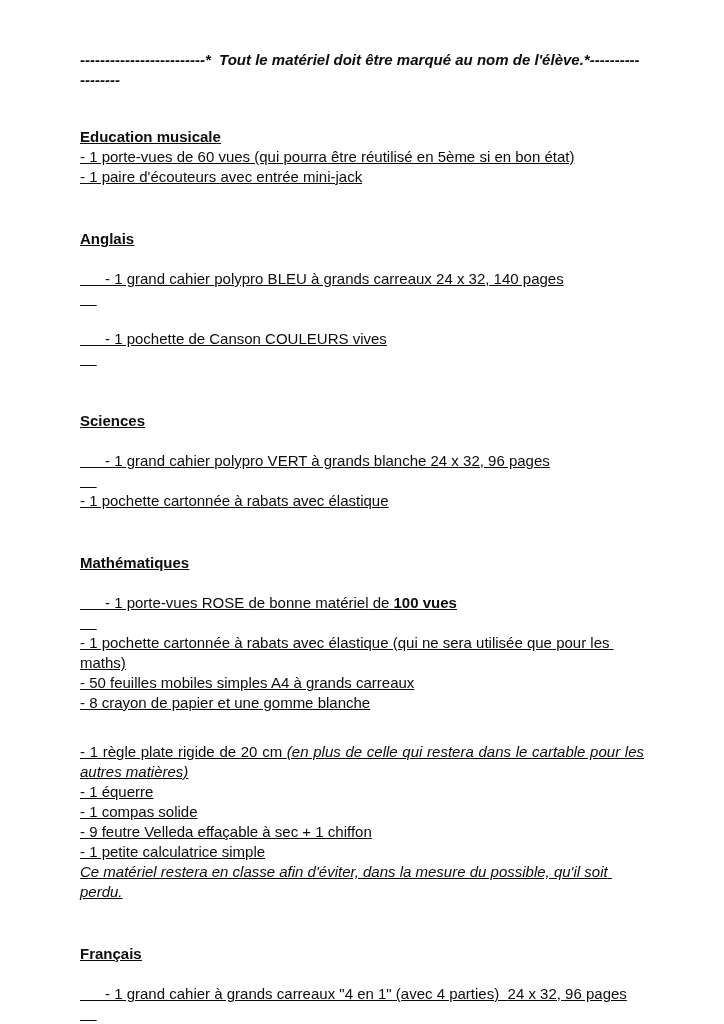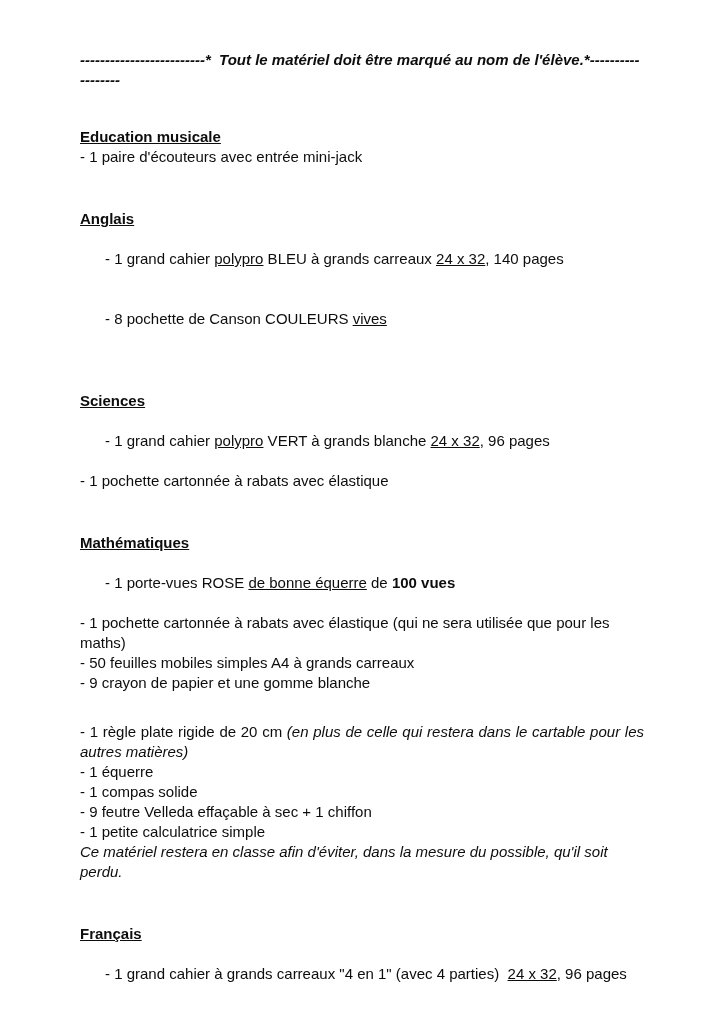--- a/index.html
+++ b/index.html
@@ -20,21 +20,21 @@
     line-height: 20px;
     color: #0d0d0d;
     overflow: hidden;
   }
   p { margin: 0; }
   .banner {
     font-weight: bold;
     font-style: italic;
     white-space: pre-wrap;
   }
-  .sec { margin-top: 42px; }
+  .sec { margin-top: 42px; text-decoration: underline; }
   .sec.first { margin-top: 37px; }
   .h {
     font-weight: bold;
     text-decoration: underline;
   }
   .line { white-space: pre-wrap; }
   .line.justify {
     white-space: normal;
     text-align: justify;
     margin-top: 29px;
@@ -45,50 +45,51 @@
 </style>
 </head>
 <body>
 
 <div class="page">
 
   <p class="banner">-------------------------*  Tout le matériel doit être marqué au nom de l'élève.*------------------</p>
 
   <section class="sec first">
     <p class="h">Education musicale</p>
+    <p class="line"><span>- 1 porte-vues de 60 vues (qui pourra être réutilisé en 5ème si en bon état)</span></p>
     <p class="line"><span>- 1 paire d'écouteurs avec entrée mini-jack</span></p>
   </section>
 
   <section class="sec">
     <p class="h">Anglais</p>
     <p class="line">
       <span>- 1 grand cahier </span><span class="u">polypro</span><span> BLEU à grands carreaux </span><span class="u">24 x 32</span><span>, 140 pages</span>
     </p>
     <p class="line">
-      <span>- 8 pochette de Canson COULEURS </span><span class="u">vives</span>
+      <span>- 1 pochette de Canson COULEURS </span><span class="u">vives</span>
     </p>
   </section>
 
   <section class="sec">
     <p class="h">Sciences</p>
     <p class="line">
       <span>- 1 grand cahier </span><span class="u">polypro</span><span> VERT à grands blanche </span><span class="u">24 x 32</span><span>, 96 pages</span>
     </p>
     <p class="line"><span>- 1 pochette cartonnée à rabats avec élastique</span></p>
   </section>
 
 
   <section class="sec">
     <p class="h">Mathématiques</p>
     <p class="line">
-      <span>- 1 porte-vues ROSE </span><span class="u">de bonne équerre</span><span> de </span><span class="b">100 vues</span>
+      <span>- 1 porte-vues ROSE </span><span class="u">de bonne matériel</span><span> de </span><span class="b">100 vues</span>
     </p>
     <p class="line"><span>- 1 pochette cartonnée à rabats avec élastique (qui ne sera utilisée que pour les maths)</span></p>
     <p class="line"><span>- 50 feuilles mobiles simples A4 à grands carreaux</span></p>
-    <p class="line"><span>- 9 crayon de papier et une gomme blanche</span></p>
+    <p class="line"><span>- 8 crayon de papier et une gomme blanche</span></p>
     <p class="line justify">
       <span>- 1 règle plate rigide de 20 cm </span><span class="i">(en plus de celle qui restera dans le cartable pour les autres matières)</span>
     </p>
     <p class="line"><span>- 1 équerre</span></p>
     <p class="line"><span>- 1 compas solide</span></p>
     <p class="line"><span>- 9 feutre Velleda effaçable à sec + 1 chiffon</span></p>
     <p class="line"><span>- 1 petite calculatrice simple</span></p>
     <p class="line"><span class="i">Ce matériel restera en classe afin d'éviter, dans la mesure du possible, qu'il soit perdu.</span></p>
   </section>
 

